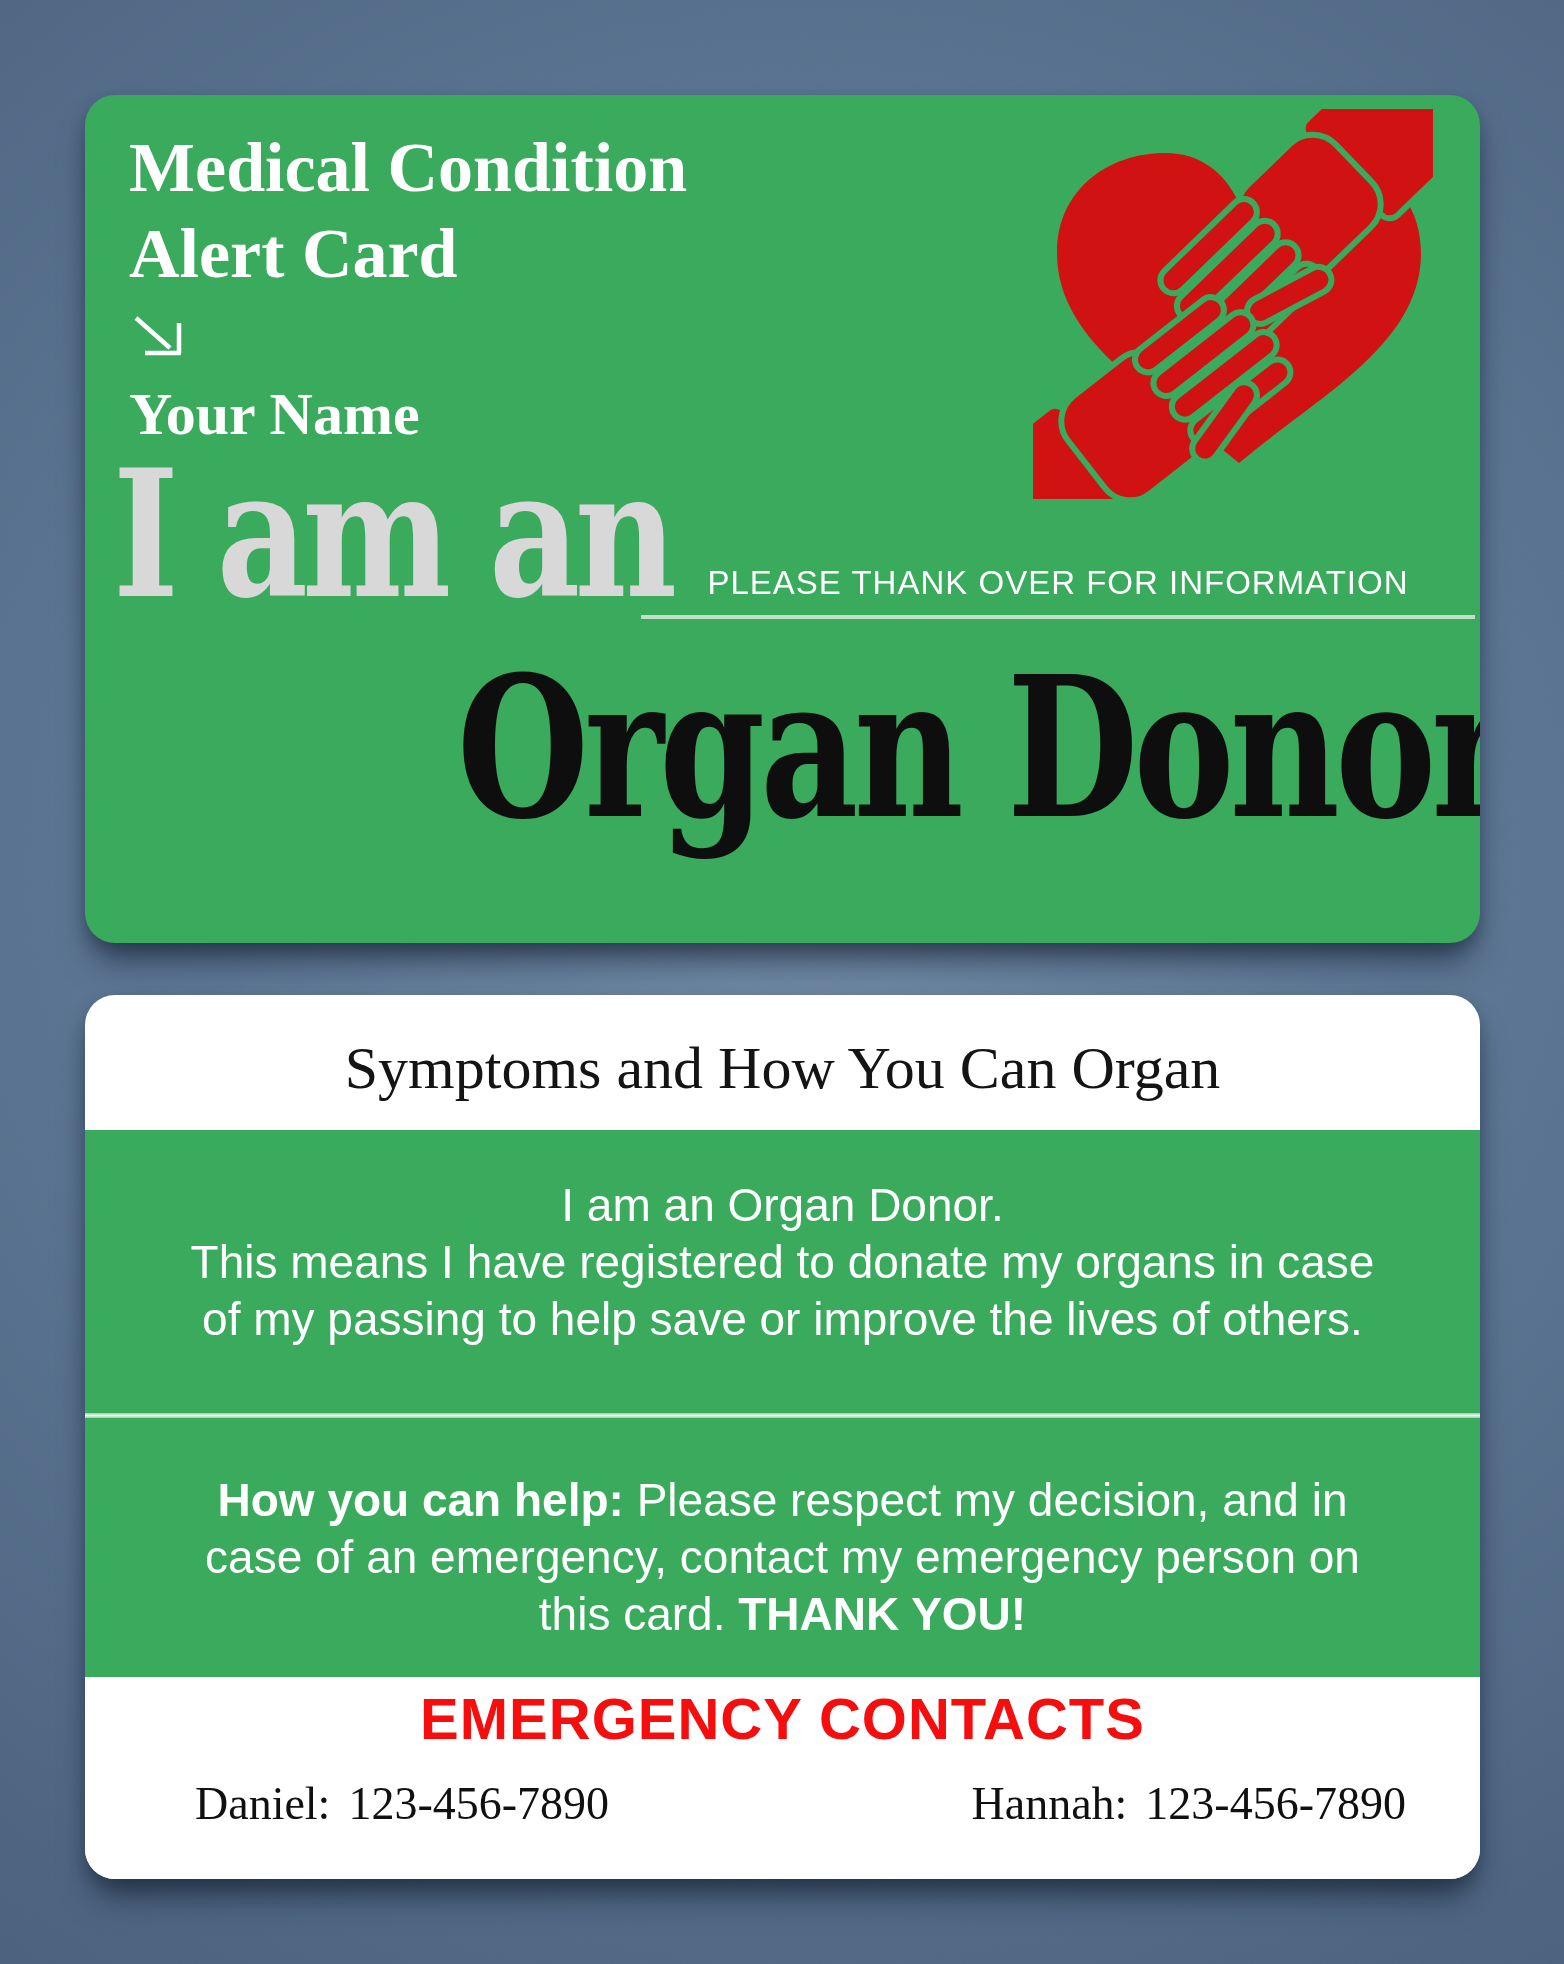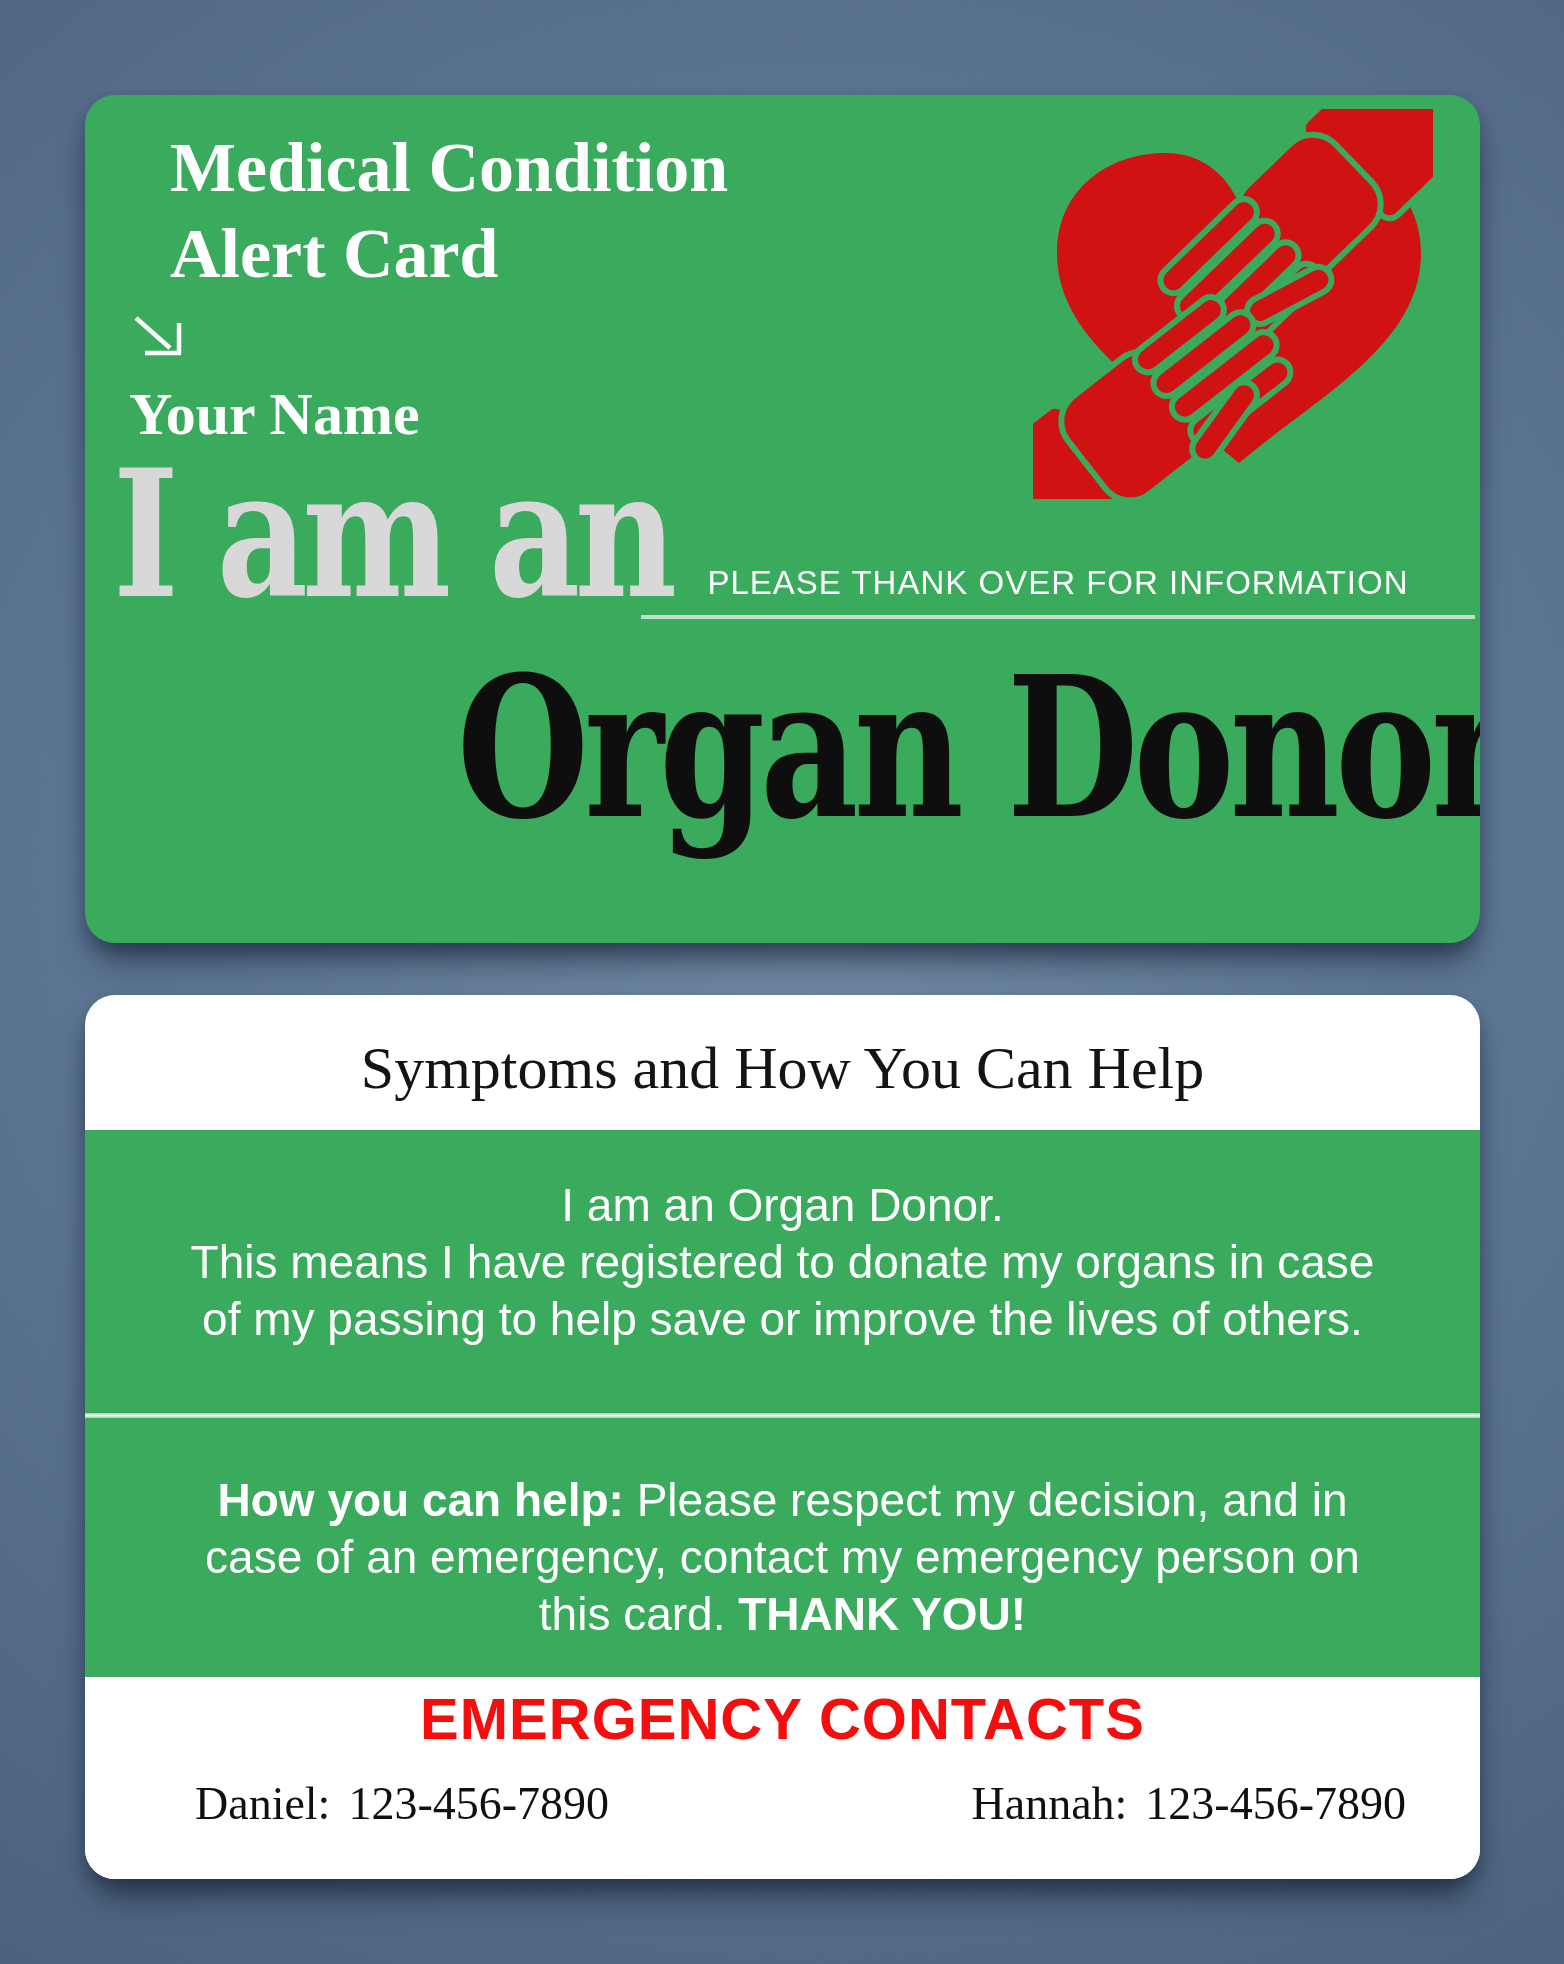--- a/index.html
+++ b/index.html
@@ -35,21 +35,20 @@
     height: 848px;
     background: #3aaa5d;
     overflow: hidden;
   }
   .f-title {
     position: absolute; left: 44px; top: 30px;
     font-family: "Liberation Serif", serif;
     font-weight: 700;
     font-size: 70px; line-height: 86px;
     color: #ffffff;
-    margin-left: 41px;
   }
   .f-arrow { position: absolute; left: 48px; top: 220px; width: 52px; height: 42px; }
   .f-name {
     position: absolute; left: 44px; top: 282px;
     font-family: "Liberation Serif", serif;
     font-weight: 700;
     font-size: 60px; line-height: 74px;
     color: #ffffff;
   }
   .f-iaman {
@@ -205,21 +204,21 @@
           <rect x="-71" y="16" width="53" height="13" rx="6.5"></rect>
           <rect x="-50" y="-41" width="46" height="13" rx="6.5" transform="rotate(-16)"></rect>
         </g>
       </g>
     </svg>
   </div>
 
   <div class="card card-back">
 
     <div class="b-head">
-      <div class="b-title">Symptoms and How You Can Help</div>
+      <div class="b-title">Symptoms and How You Can Organ</div>
     </div>
 
     <div class="b-green">
 
       <div class="b-sec1">
         <div class="lead">I am an Organ Donor.</div>
         <div>This means I have registered to donate my organs in case</div>
         <div>of my passing to help save or improve the lives of others.</div>
       </div>
 

